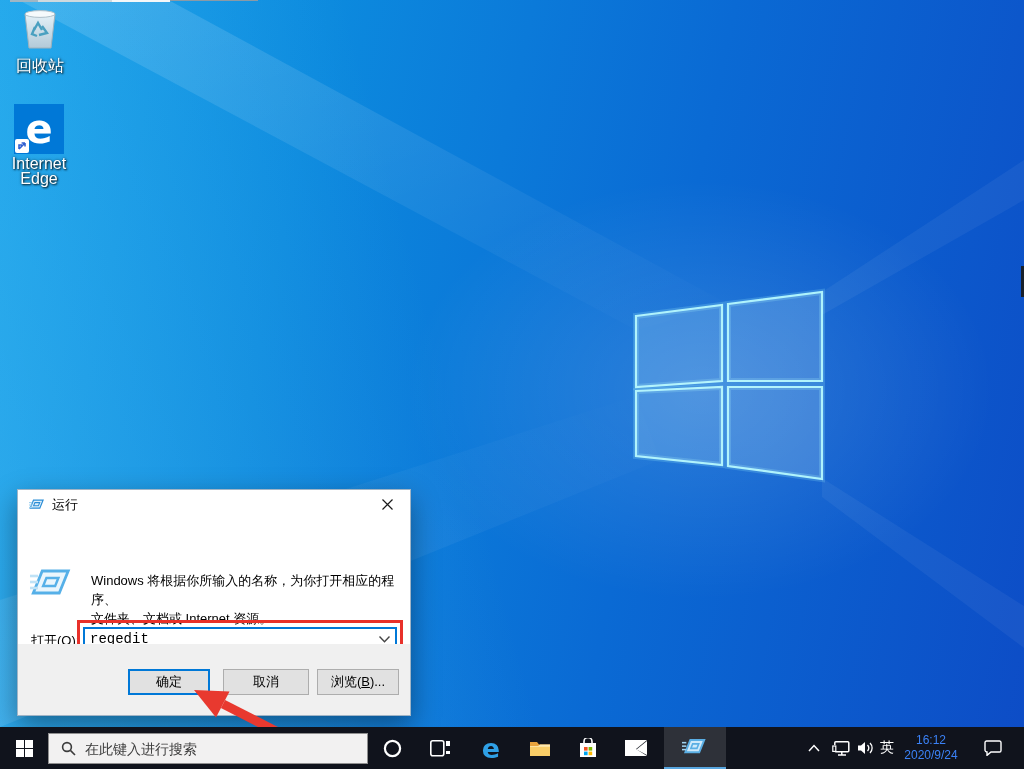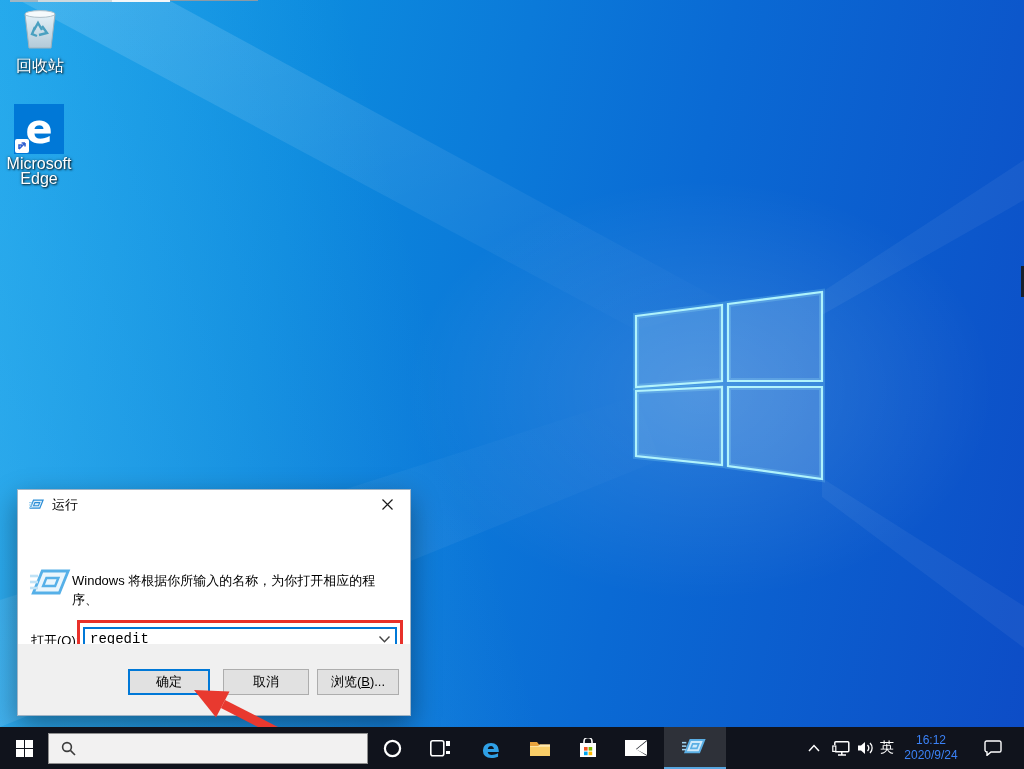--- a/index.html
+++ b/index.html
@@ -32,21 +32,21 @@
 
   
   .run-dialog { position:absolute; left:17px; top:489px; width:394px; height:227px;
     background:#fff; border:1px solid #a0b4c6; box-shadow:0 10px 26px rgba(0,0,0,.38); }
   .rd-titlebar { position:relative; height:29px; display:flex; align-items:center; padding-left:11px; }
   .rd-title { font-size:13px; color:#000; margin-left:7px; }
   .rd-close { position:absolute; right:0; top:0; width:45px; height:29px; border:none; background:transparent;
     display:flex; align-items:center; justify-content:center; cursor:default; }
   .rd-body { position:relative; }
   .rd-bigicon { position:absolute; left:11px; top:45px; }
-  .rd-desc { position:absolute; left:54px; top:52px; width:320px; font-size:13px; line-height:19px; color:#000; }
+  .rd-desc { position:absolute; left:73px; top:52px; width:320px; font-size:13px; line-height:19px; color:#000; }
   .rd-open-label { position:absolute; left:13px; top:113px; font-size:13px; color:#000; }
   .rd-redbox { position:absolute; left:59px; top:101px; width:326px; height:37px;
     border:3px solid #e8312a; }
   .rd-combo { position:absolute; left:65px; top:108px; width:314px; height:24px; background:#fff;
     border:2px solid #0078d7; display:flex; align-items:center; }
   .rd-combo input { flex:1; border:none; outline:none; font-size:14px; padding:0 0 0 5px;
     font-family:Liberation Mono, monospace; color:#000; background:transparent; }
   .rd-combo .chev { width:22px; display:flex; align-items:center; justify-content:center; }
   .rd-footer { position:absolute; left:0; right:0; bottom:0; height:71px; background:#f0f0f0; }
   .rd-btn { position:absolute; top:25px; height:26px; width:82px; background:#e1e1e1;
@@ -142,21 +142,21 @@
   <div class="dicon" style="left:1px; top:104px;">
     <div class="edge-tile">
       <span class="e">e</span>
       <span class="shortcut-ovl">
         <svg width="10" height="10" viewBox="0 0 10 10">
           <path d="M2,8 L2,4 L5,4 M2,8 L8,2 M8,2 L4.6,2 M8,2 L8,5.4" stroke="#2f5fd0" stroke-width="1.6" fill="none"></path>
         </svg>
       </span>
     </div>
     <div class="lbl">
-      <div>Microsoft</div>
+      <div>Internet</div>
       <div>Edge</div>
     </div>
   </div>
 
   <div class="run-dialog">
     <div class="rd-titlebar">
       <svg width="16" height="14" viewBox="0 0 20 16">
         <g transform="translate(5,1) skewX(-22)">
           <rect x="1" y="1" width="12" height="10" fill="#dff0fb" stroke="#2b8dd6" stroke-width="1.6"></rect>
           <rect x="4" y="4" width="6" height="4" fill="none" stroke="#2b8dd6" stroke-width="1.4"></rect>
@@ -182,20 +182,21 @@
           <rect x="9" y="9" width="12" height="8" fill="none" stroke="#56b0e8" stroke-width="2.6"></rect>
         </g>
         <g stroke="#bfe2f6" stroke-width="2.6">
           <line x1="1" y1="12" x2="9" y2="12"></line>
             <line x1="1" y1="18" x2="9" y2="18"></line>
             <line x1="1" y1="24" x2="9" y2="24"></line>
         </g>
       </svg>
       <div class="rd-desc">
         <div>Windows 将根据你所输入的名称，为你打开相应的程序、</div>
+        <div>文件夹、文档或 Internet 资源。</div>
       </div>
 
       <div class="rd-open-label"><span>打开(</span><span class="u">O</span><span>):</span></div>
 
       <div class="rd-redbox"></div>
 
       <div class="rd-combo">
         <input type="text" value="regedit" style="">
         <span class="chev">
           <svg width="11" height="7" viewBox="0 0 11 7">
@@ -228,20 +229,21 @@
       </svg>
     </div>
 
     <div class="tb-search">
       <span class="mag">
         <svg width="15" height="15" viewBox="0 0 15 15">
             <circle cx="6" cy="6" r="4.4" stroke="#3c3c3c" stroke-width="1.6" fill="none"></circle>
             <line x1="9.4" y1="9.4" x2="14" y2="14" stroke="#3c3c3c" stroke-width="1.6"></line>
           </svg>
       </span>
+      <input type="text" placeholder="在此键入进行搜索" style="">
     </div>
 
     <div class="tb-btn" style="left:369px;">
       <svg width="19" height="19" viewBox="0 0 19 19">
         <circle cx="9.5" cy="9.5" r="7.6" stroke="#fff" stroke-width="2.2" fill="none"></circle>
       </svg>
     </div>
 
     <div class="tb-btn" style="left:417px;">
       <svg width="20" height="17" viewBox="0 0 20 17">

